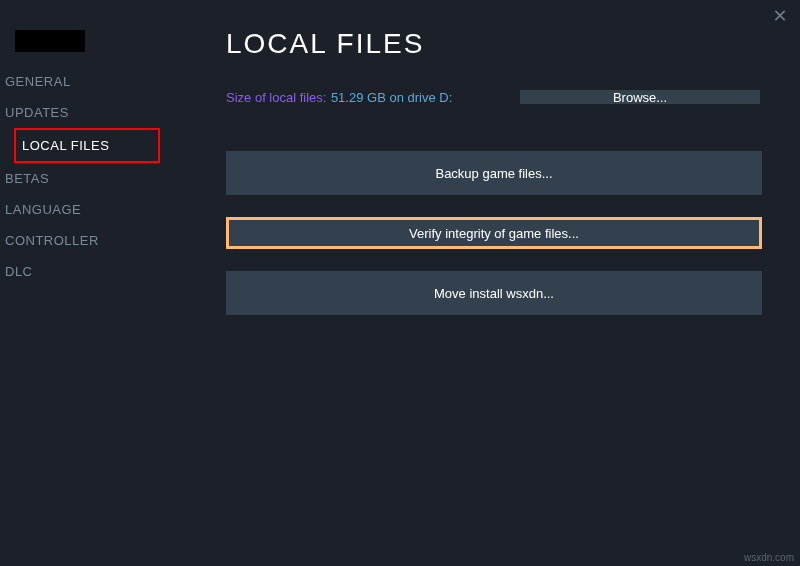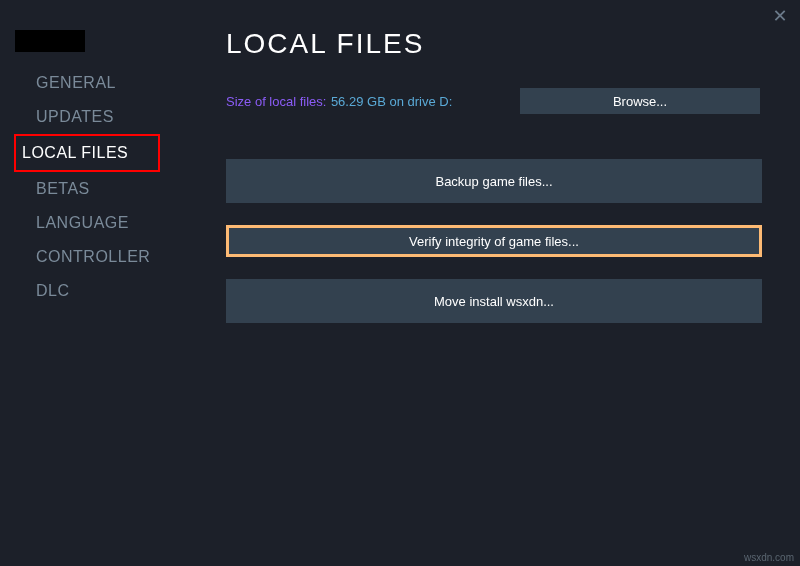--- a/index.html
+++ b/index.html
@@ -37,23 +37,23 @@
     }
     .game-title {
       background: #000;
       width: 70px;
       height: 22px;
       margin-left: 15px;
       margin-bottom: 14px;
     }
     .nav-item {
       color: #7a8a99;
-      font-size: 16px;
+      font-size: 13px;
       letter-spacing: 0.5px;
-      padding: 8px 0 8px 36px;
+      padding: 8px 0 8px 5px;
       cursor: pointer;
       text-transform: uppercase;
     }
     .nav-item.active {
       color: #ffffff;
     }
     .highlight-red {
       border: 2px solid #ff0000;
       margin: 0 20px 0 14px;
       padding-left: 6px !important;
@@ -91,21 +91,21 @@
       border: none;
       text-align: center;
       font-size: 13px;
       cursor: pointer;
       display: flex;
       align-items: center;
       justify-content: center;
     }
     .btn-browse {
       width: 240px;
-      height: 26px;
+      height: 14px;
       margin-left: auto;
     }
     .btn-full {
       width: 536px;
       height: 44px;
       margin-bottom: 22px;
     }
     .btn-full.highlight-red-btn {
       border: 3px solid #fdba74;
       width: 536px;
@@ -134,21 +134,21 @@
   <div class="nav-item">CONTROLLER</div>
   <div class="nav-item">DLC</div>
 </div>
 
 <div class="content">
   <h1 class="page-title">LOCAL FILES</h1>
 
   <div class="size-row">
     <div>
       <span class="size-label">Size of local files:</span>
-      <span class="size-value">56.29 GB on drive D:</span>
+      <span class="size-value">51.29 GB on drive D:</span>
     </div>
     <button class="btn btn-browse">Browse...</button>
   </div>
 
   <button class="btn btn-full">Backup game files...</button>
   <button class="btn btn-full highlight-red-btn">Verify integrity of game files...</button>
   <button class="btn btn-full">Move install wsxdn...</button>
 </div>
 
 <div class="watermark">wsxdn.com</div>

